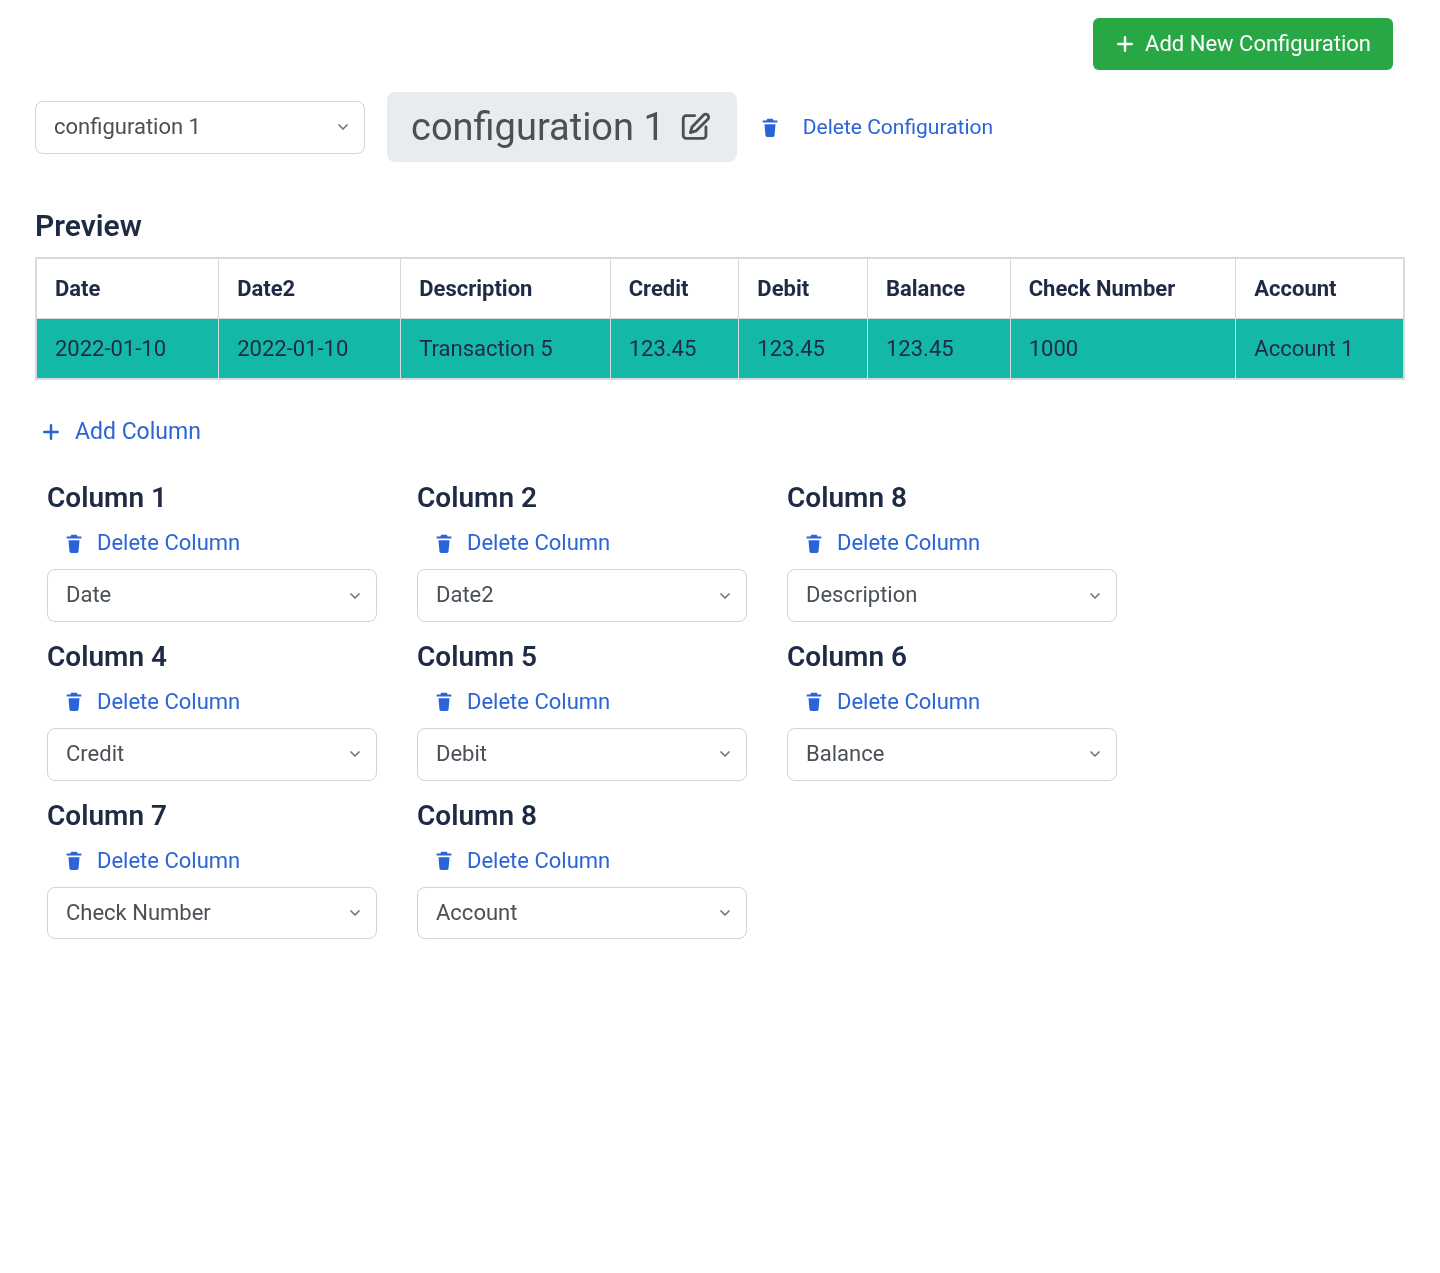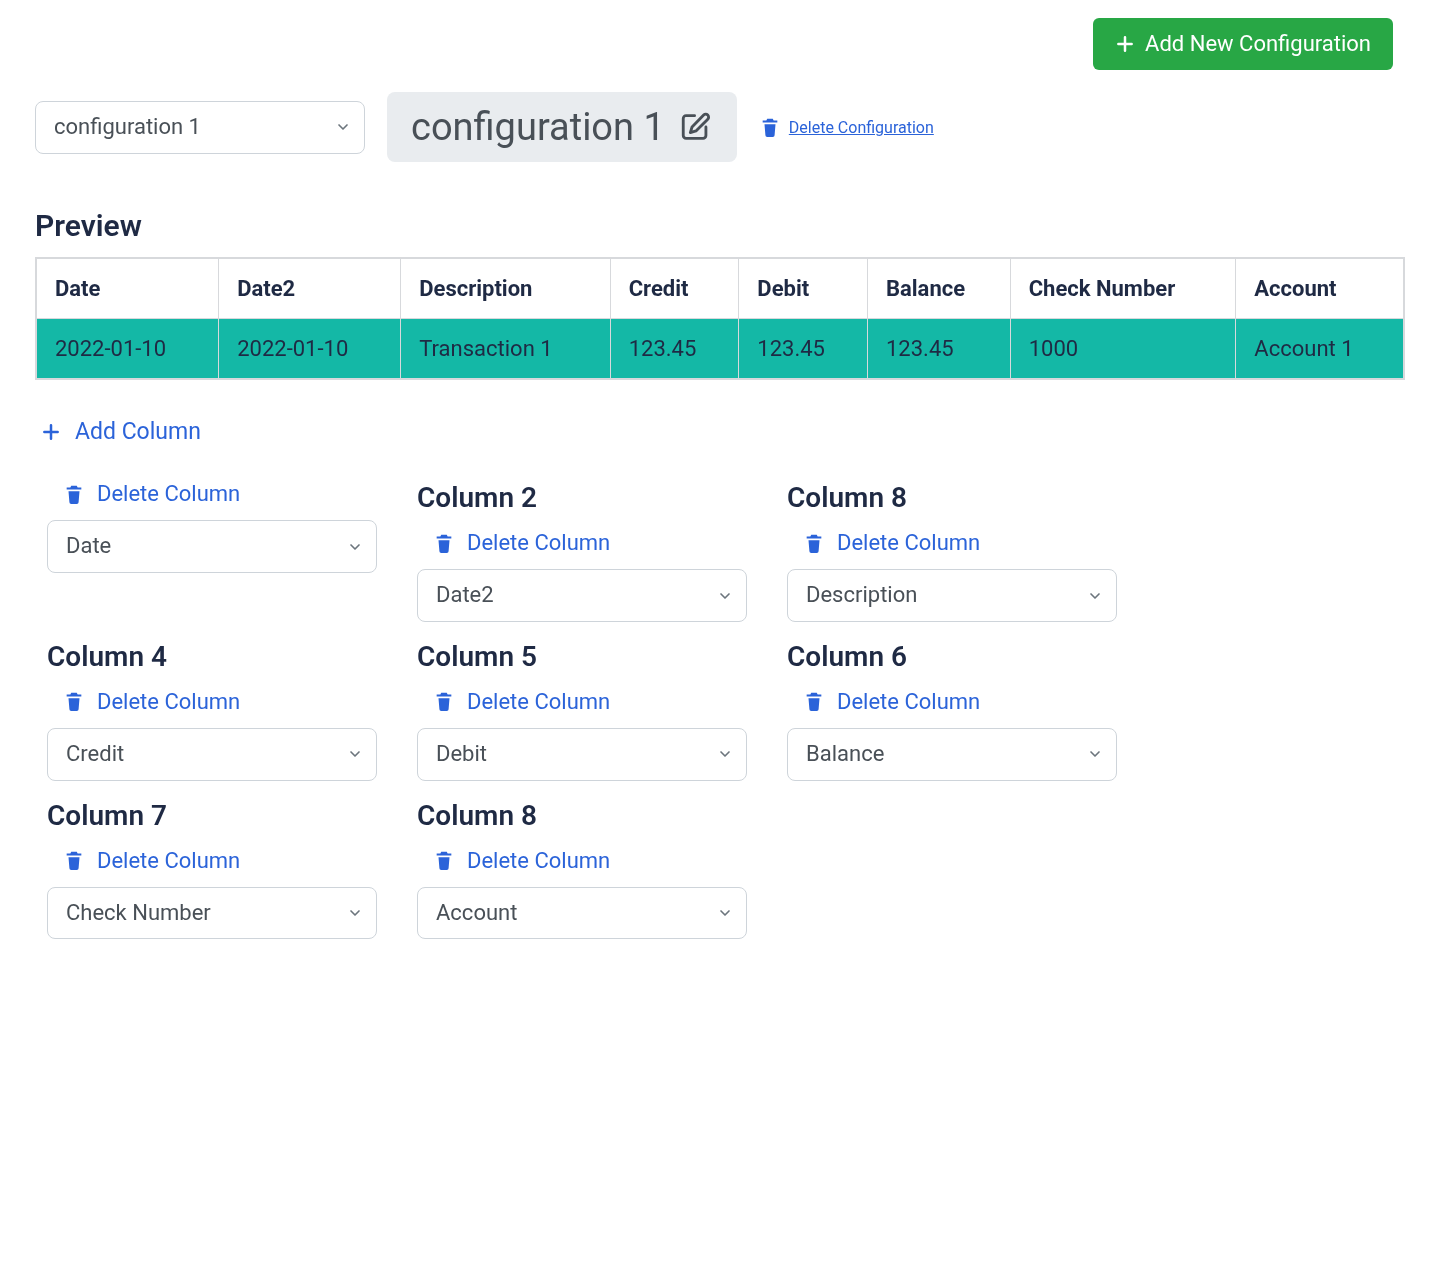--- a/index.html
+++ b/index.html
@@ -68,25 +68,24 @@
     padding:16px 24px;
   }
   .title-pill .title-text {
     font-size:38px;
     color:#495057;
     line-height:1;
   }
   .delete-config {
     display:inline-flex;
     align-items:center;
-    gap:8px;
+    gap:22px;
     color:#2b63d9;
     cursor:pointer;
-    font-size:16px;
-    text-decoration:underline;
+    font-size:21px;
   }
   h3.section {
     font-size:30px;
     font-weight:600;
     color:#1f2a44;
     margin:46px 0 14px 0;
   }
   table.preview {
     width:100%;
     border-collapse:collapse;
@@ -216,21 +215,21 @@
         <th>Debit</th>
         <th>Balance</th>
         <th>Check Number</th>
         <th>Account</th>
       </tr>
     </thead>
   <tbody id="preview-body">
       <tr>
         <td>2022-01-10</td>
         <td>2022-01-10</td>
-        <td>Transaction 1</td>
+        <td>Transaction 5</td>
         <td>123.45</td>
         <td>123.45</td>
         <td>123.45</td>
         <td>1000</td>
         <td>Account 1</td>
       </tr>
     </tbody>
 </table>
 
 
@@ -238,21 +237,21 @@
   <span>
     <svg width="20" height="20" viewBox="0 0 24 24" fill="none" stroke="#2b63d9" stroke-width="3" stroke-linecap="round">
         <path d="M12 4v16M4 12h16"></path>
       </svg>
   </span>
   <span>Add Column</span>
 </div>
 
 
 <div class="columns-grid" id="columns-grid">
-    <div class="col-card"><div class="delete-col">
+    <div class="col-card"><div class="col-title">Column 1</div><div class="delete-col">
         <span>
           <svg width="22" height="22" viewBox="0 0 24 24" fill="#2b63d9">
             <path d="M9 3h6l1 2h4v2H4V5h4l1-2zm-3 6h12l-1 12a2 2 0 0 1-2 2H9a2 2 0 0 1-2-2L6 9z"></path>
           </svg>
         </span>
         <span>Delete Column</span>
       </div><span class="select-wrap"><select class="col-select"><option>Date</option></select><span class="chev">
           <svg width="16" height="16" viewBox="0 0 24 24" fill="none" stroke="#6c757d" stroke-width="2.5" stroke-linecap="round" stroke-linejoin="round">
             <polyline points="6 9 12 15 18 9"></polyline>
           </svg>

